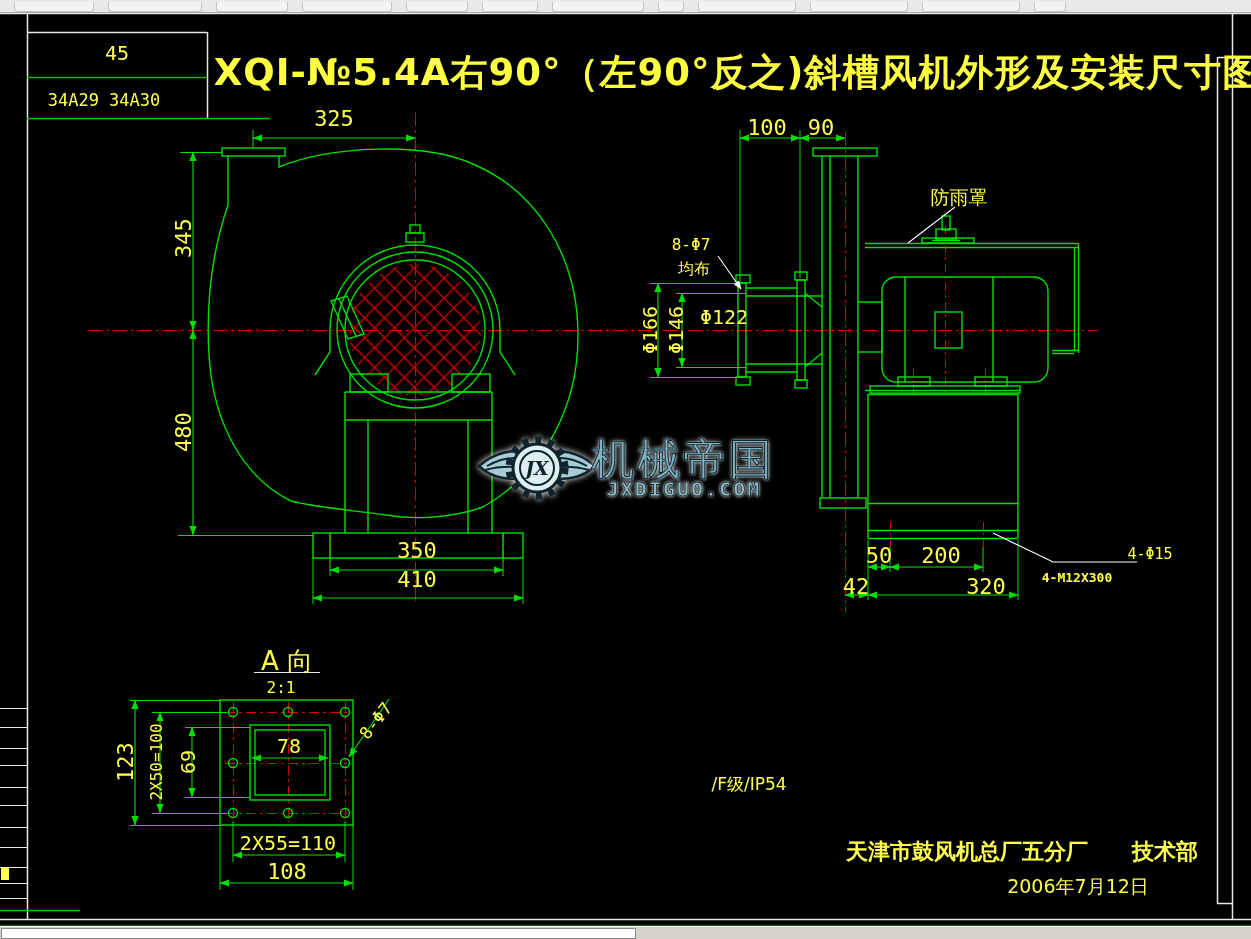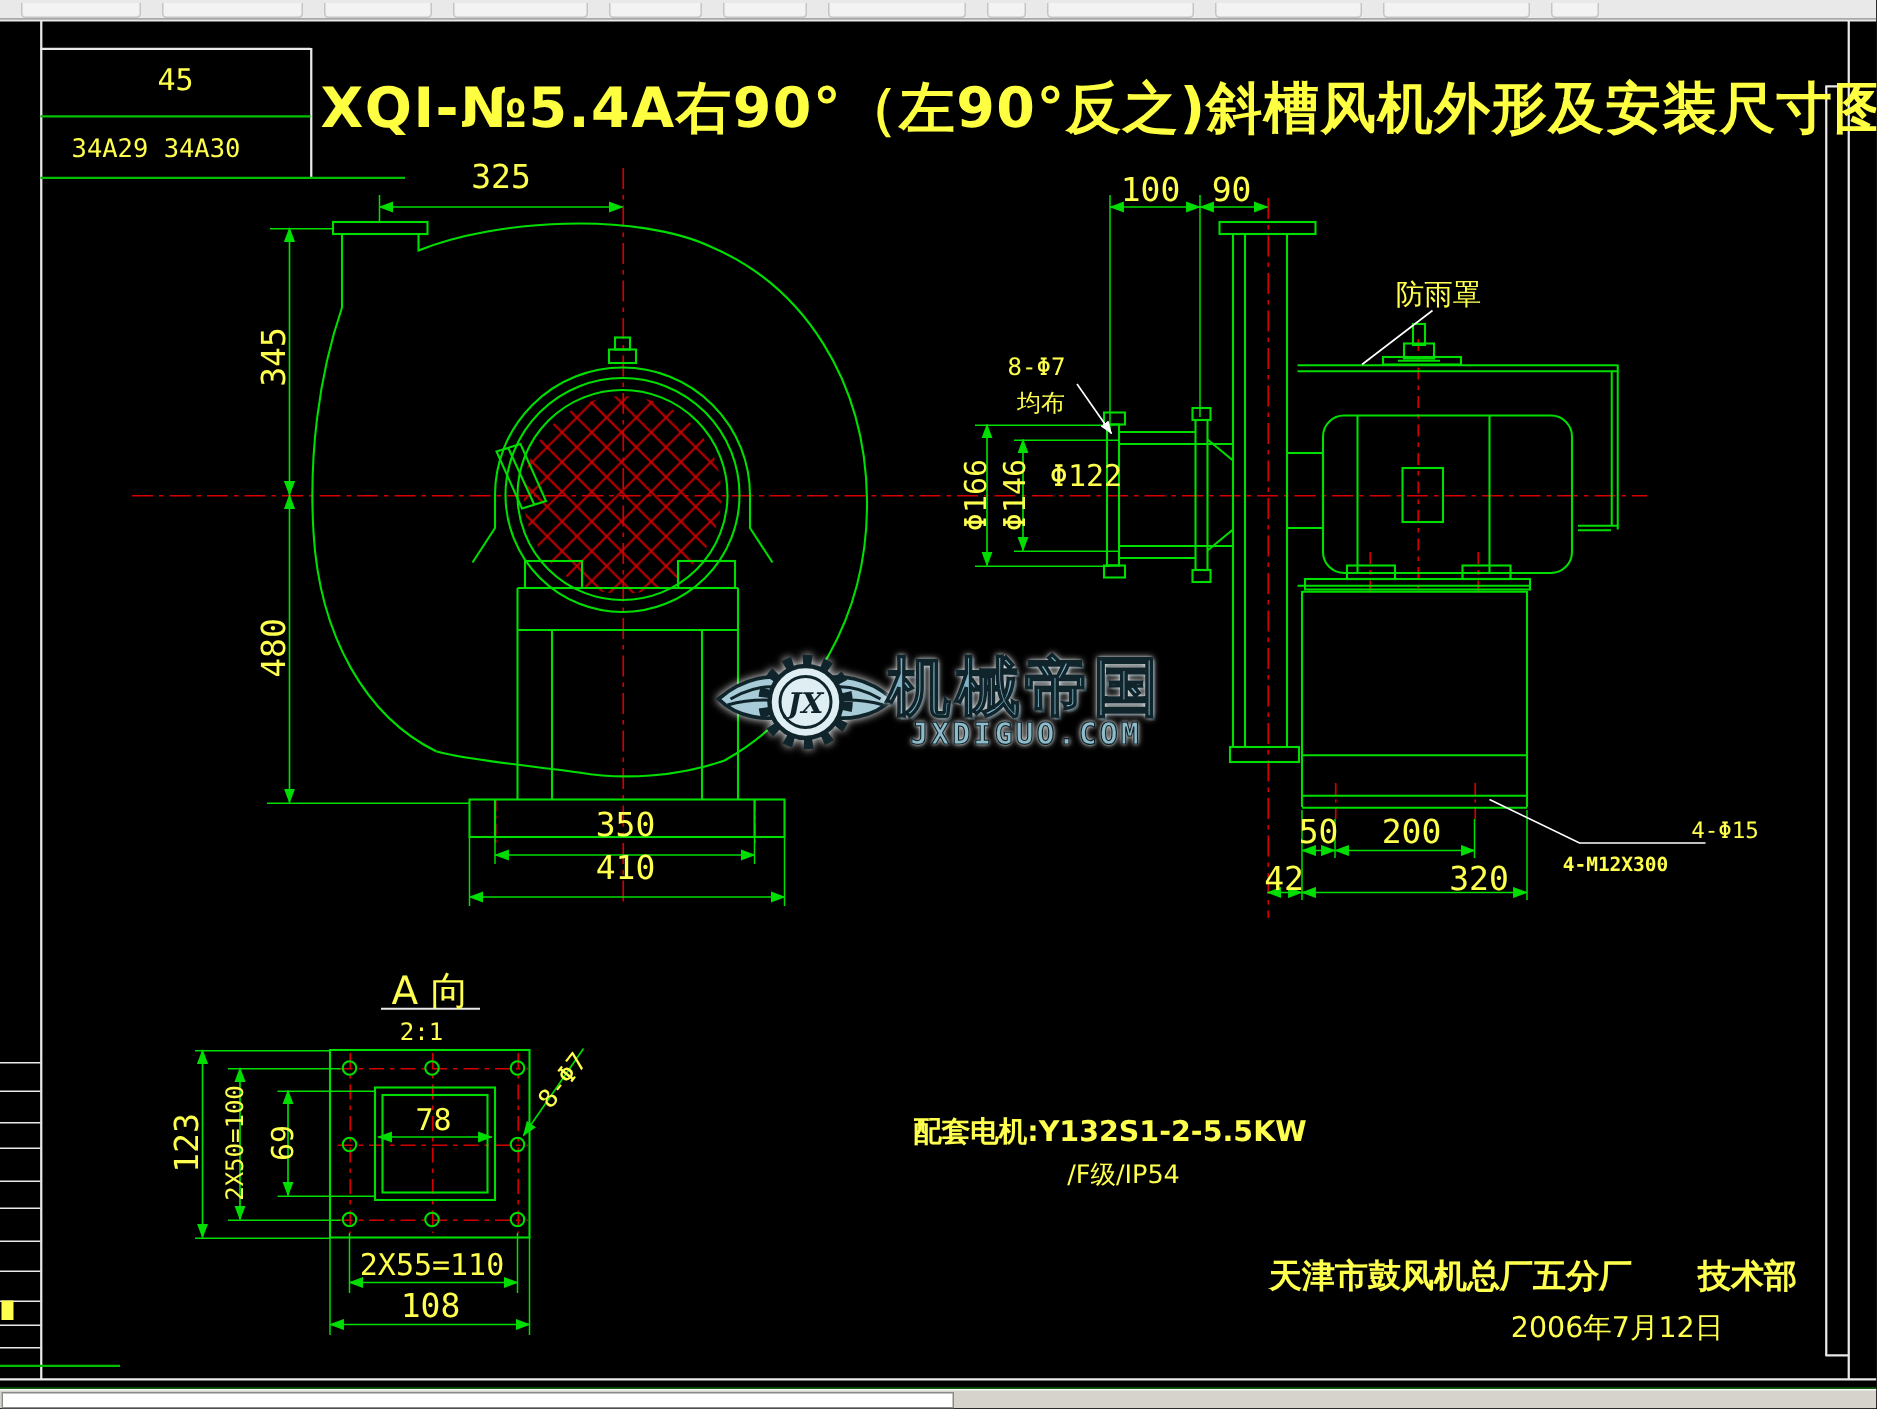--- a/index.html
+++ b/index.html
@@ -16,21 +16,21 @@
   .cmdinput{position:absolute;left:1px;top:1px;width:633px;height:9px;background:#ffffff;
             border:1px solid #8a8a8a;}
   svg.linework{position:absolute;left:0;top:0;z-index:1;pointer-events:none;}
   
   .lbl{position:absolute;z-index:2;transform:translate(-50%,-50%);white-space:nowrap;
        color:#ffff4d;font-family:"DejaVu Sans Mono","Liberation Mono",monospace;line-height:1;}
   .v{transform:translate(-50%,-50%) rotate(-90deg);}
   .cjk{font-family:"DejaVu Sans","Liberation Sans",sans-serif;}
   .ttl{font-size:37px;font-weight:600;letter-spacing:1px;color:#ffff42;}
   
-  .wm-brand{font-size:43px;font-weight:bold;color:#7fb2c4;letter-spacing:3px;
+  .wm-brand{font-size:43px;font-weight:normal;color:#7fb2c4;letter-spacing:3px;
             -webkit-text-stroke:1px #10242c;
             text-shadow:0 0 5px #fff,0 0 2px #fff,2px 2px 0 #10242c;}
   .wm-site{font-size:20px;font-weight:bold;letter-spacing:2px;color:#8fbccb;
            font-family:"DejaVu Sans Mono",monospace;
            -webkit-text-stroke:0.8px #10242c;text-shadow:0 0 4px #fff,0 0 2px #fff;}
   .wm-logo{position:absolute;left:471px;top:428px;z-index:2;
            filter:drop-shadow(0 0 3px rgba(255,255,255,.95));}
 </style>
 </head>
 <body>
@@ -220,21 +220,20 @@
   <span class="lbl cjk" style="left:287px;top:661px;font-size:26px">A 向</span>
   <span class="lbl" style="left:281px;top:688px;font-size:16px">2:1</span>
   <span class="lbl v" style="left:126px;top:762px;font-size:22px">123</span>
   <span class="lbl v" style="left:157px;top:762px;font-size:16px">2X50=100</span>
   <span class="lbl v" style="left:188px;top:762px;font-size:20px">69</span>
   <span class="lbl" style="left:289px;top:746px;font-size:20px">78</span>
   <span class="lbl" style="left:376px;top:721px;font-size:17px;transform:translate(-50%,-50%) rotate(-52deg)">8-Φ7</span>
   <span class="lbl" style="left:288px;top:843px;font-size:20px">2X55=110</span>
   <span class="lbl" style="left:287px;top:872px;font-size:22px">108</span>
 
-  <span class="lbl cjk" style="left:740px;top:755px;font-size:19px;font-weight:bold">配套电机:Y132S1-2-5.5KW</span>
   <span class="lbl cjk" style="left:749px;top:784px;font-size:17px">/F级/IP54</span>
 
   <span class="lbl cjk" style="left:1022px;top:852px;font-size:22px;font-weight:bold">天津市鼓风机总厂五分厂　　技术部</span>
   <span class="lbl cjk" style="left:1078px;top:886px;font-size:19px">2006年7月12日</span>
 
   <svg class="wm-logo" width="132" height="82" viewBox="0 0 132 82">
     <g>
       <path d="M8,38 C24,24 44,20 58,26 L58,48 C40,54 20,50 8,38 Z" fill="#a8cbd8" stroke="#10242c" stroke-width="2.5"></path>
       <path d="M16,38 C30,30 44,28 56,32 M14,42 C28,38 42,38 55,40" stroke="#10242c" stroke-width="2" fill="none"></path>
       <path d="M124,38 C108,24 88,20 74,26 L74,48 C92,54 112,50 124,38 Z" fill="#a8cbd8" stroke="#10242c" stroke-width="2.5"></path>

